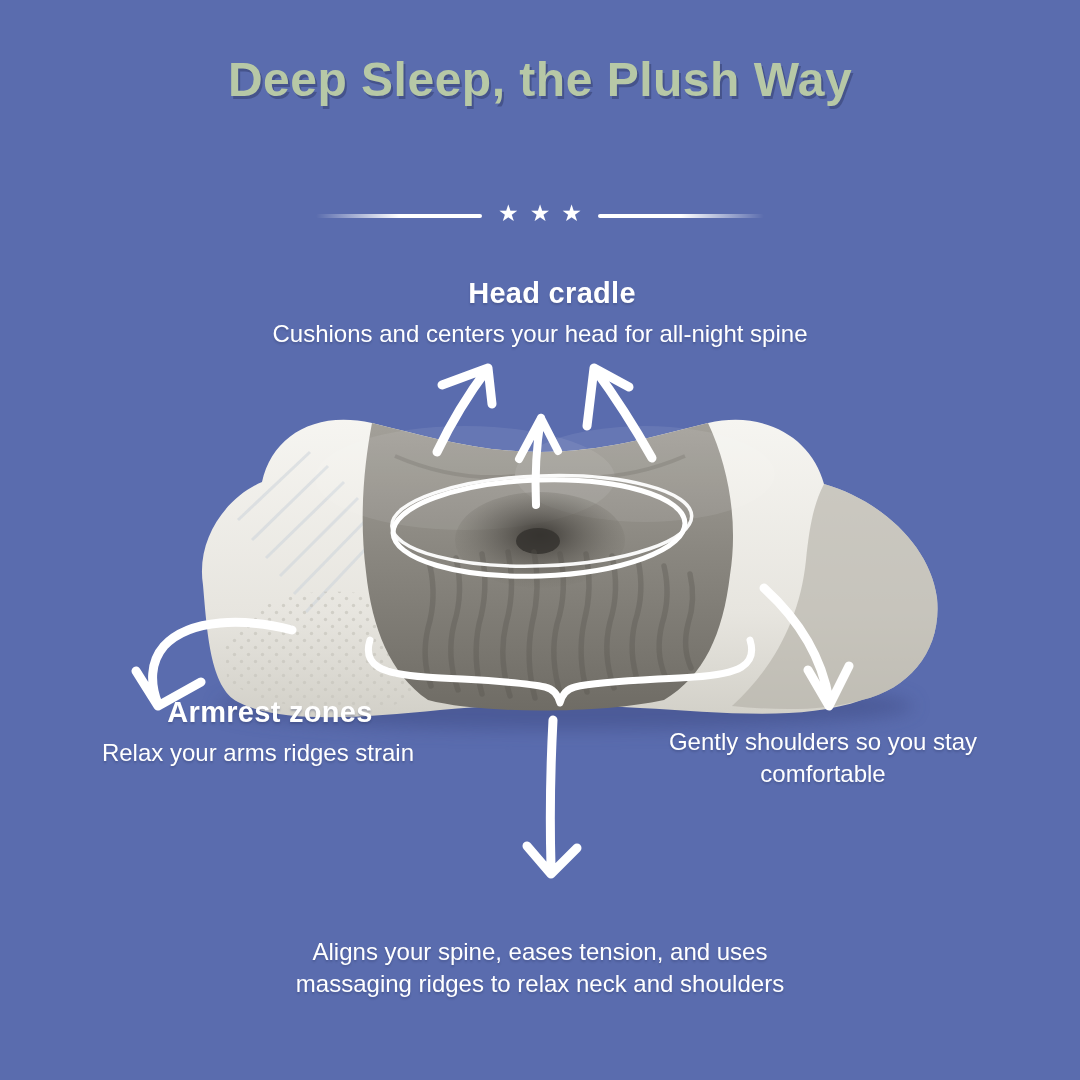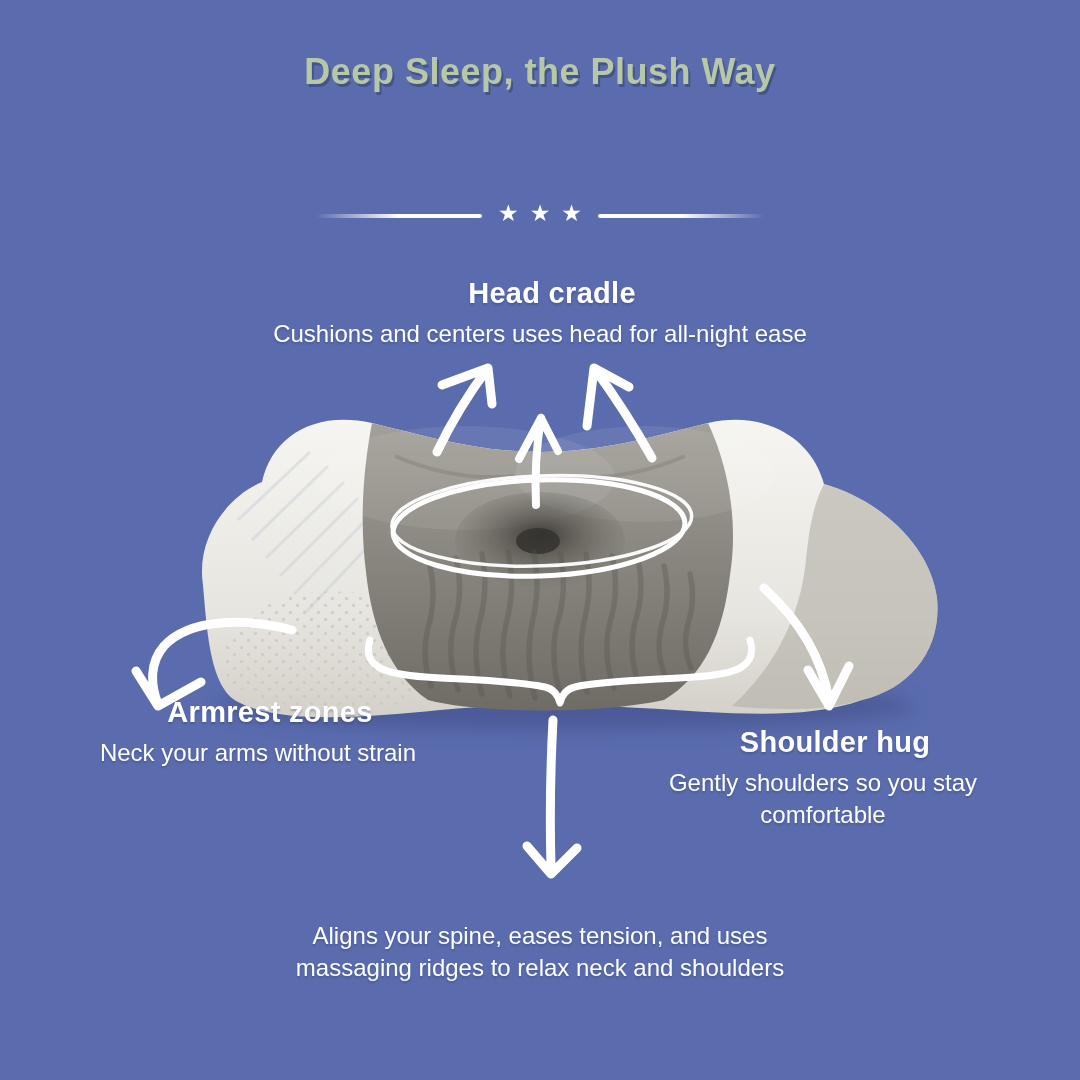--- a/index.html
+++ b/index.html
@@ -7,21 +7,21 @@
     width:1080px; height:1080px; overflow:hidden;
     background:#5a6cae;
     font-family:"Liberation Sans", sans-serif;
   }
   .canvas { position:relative; width:1080px; height:1080px; background:#5a6cae; }
 
   
   .header {
     position:absolute; top:48px; left:0; right:0;
     text-align:center; color:#b7c8a6;
-    font-weight:800; font-size:36px; line-height:1.34;
+    font-weight:800; font-size:48px; line-height:1.34;
     letter-spacing:0.5px;
     text-shadow:2px 3px 0 rgba(44,53,97,0.45);
   }
 
   
   .divider {
     position:absolute; top:204px; left:0; right:0;
     display:flex; align-items:center; justify-content:center; gap:16px;
   }
   .divider .line { width:166px; height:4px; border-radius:2px; }
@@ -31,21 +31,21 @@
 
   
   .callout { position:absolute; color:#ffffff; text-align:center;
              text-shadow:0 2px 2px rgba(44,53,97,0.30); }
   .callout-title { font-weight:800; font-size:29px; margin-bottom:8px; letter-spacing:0.3px;padding-left:24px; }
   .callout-desc  { font-size:24px; line-height:1.33; }
   .co-head     { top:277px; left:0; right:0; }
   .co-armrest  { top:696px; left:42px;  width:432px; }
   .co-shoulder { top:726px; left:645px; width:356px; }
   .co-neck     { top:920px; left:0; right:0; }
-  .co-neck .callout-desc { max-width:560px; margin:0 auto; }
+  .co-neck .callout-desc { max-width:560px; margin:16px auto; }
 
   svg.layer { position:absolute; left:0; top:0; width:1080px; height:1080px; display:block; }
   .sketch { stroke:#ffffff; fill:none; stroke-linecap:round; stroke-linejoin:round; }
 </style>
 </head>
 <body>
 
 <div class="canvas">
 
   <div class="header">
@@ -169,30 +169,29 @@
     <path class="sketch" stroke-width="9" d="M764,588 C799,620 822,658 829,700 M829,706 L808,670 M829,706 L849,666"></path>
 
     <path class="sketch" stroke-width="7" d="M370,640 C362,666 382,674 426,677 C470,680 520,681 545,687 C554,689 558,695 560,703
              C562,695 566,689 575,687 C600,681 650,680 694,677 C738,674 758,666 750,640"></path>
 
     <path class="sketch" stroke-width="9" d="M553,720 Q549,795 551,866 M551,874 L527,846 M551,874 L577,848"></path>
   </svg>
 
   <div class="callout co-head">
     <div class="callout-title">Head cradle</div>
-    <div class="callout-desc">Cushions and centers uses head for all-night ease</div>
+    <div class="callout-desc">Cushions and centers your head for all-night spine</div>
   </div>
 
   <div class="callout co-armrest">
     <div class="callout-title">Armrest zones</div>
-    <div class="callout-desc">Neck your arms without strain</div>
+    <div class="callout-desc">Relax your arms ridges strain</div>
   </div>
 
   <div class="callout co-shoulder">
-    <div class="callout-title">Shoulder hug</div>
     <div class="callout-desc">Gently shoulders so you stay comfortable</div>
   </div>
 
   <div class="callout co-neck">
     <div class="callout-desc">Aligns your spine, eases tension, and uses massaging ridges to relax neck and shoulders</div>
   </div>
 
 </div>
 
 </body></html>

